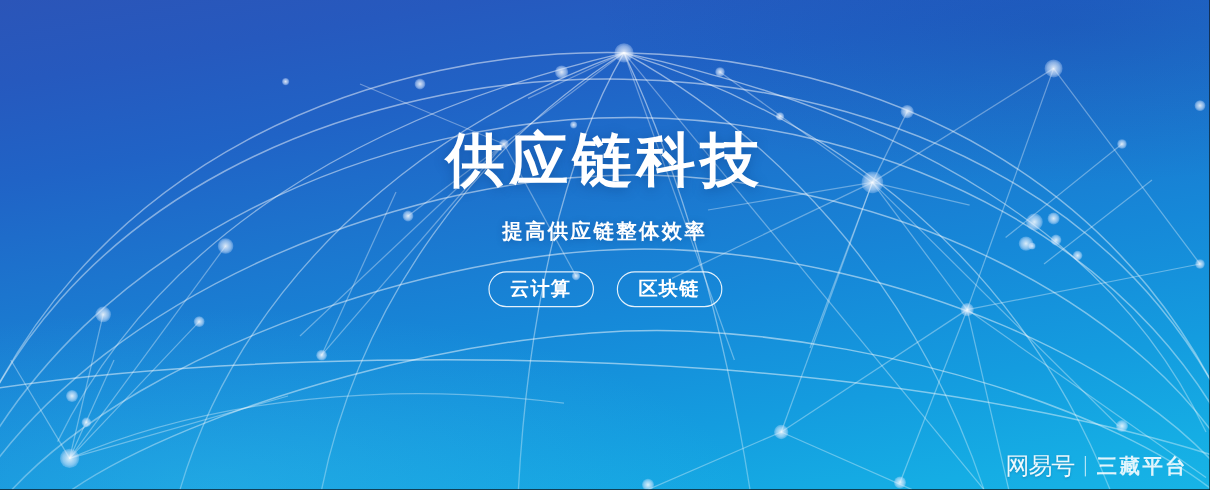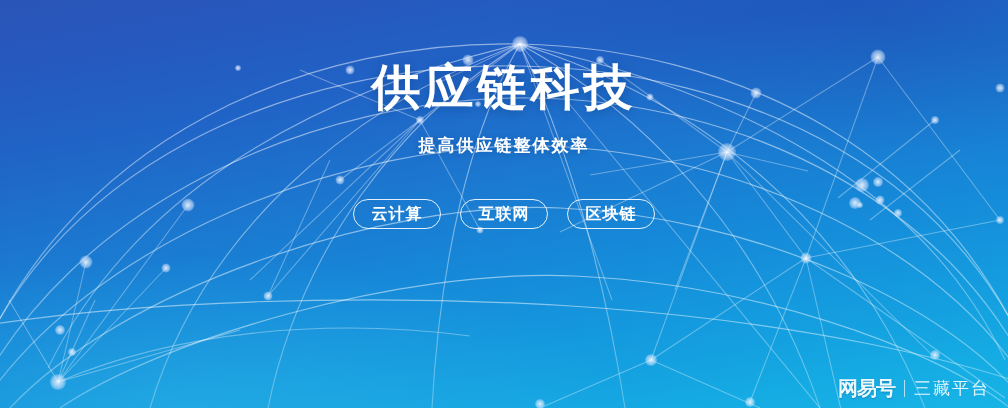--- a/index.html
+++ b/index.html
@@ -49,21 +49,21 @@
 
   #content {
     position: absolute;
     inset: 0;
     display: flex;
     flex-direction: column;
     align-items: center;
   }
 
   #title {
-    margin-top: 63px;
+    margin-top: 110px;
     font-size: 49px;
     line-height: 1;
     font-weight: 700;
     color: #ffffff;
     letter-spacing: 4px;
     text-shadow: 0 2px 10px rgba(8,48,110,0.35);
     white-space: nowrap;
   }
 
   #subtitle {
@@ -93,53 +93,52 @@
     box-sizing: border-box;
     border: 1.4px solid rgba(255,255,255,0.88);
     border-radius: 999px;
     color: #ffffff;
     font-size: 16px;
     font-weight: 700;
     letter-spacing: 1px;
     background: transparent;
     white-space: nowrap;
     cursor: pointer;
-    margin-top: 20px;
   }
 
   #watermark {
     position: absolute;
     right: 18px;
     bottom: 10px;
     display: flex;
     align-items: center;
     gap: 9px;
     opacity: 0.92;
   }
 
   #wm-logo {
     font-size: 20px;
-    font-weight: 700;
+    font-weight: 400;
     color: #ffffff;
     letter-spacing: -1px;
     line-height: 1;
     font-family: "DejaVu Sans", "Liberation Sans", sans-serif;
     text-shadow: 0 1px 2px rgba(0,60,110,0.35);
     text-align: center;
   }
 
   #wm-divider {
     width: 1px;
     height: 17px;
     background: rgba(255,255,255,0.72);
   }
 
   #wm-platform {
     font-size: 17px;
-    font-weight: 400;
+    font-weight: 700;
     color: rgba(255,255,255,0.95);
     letter-spacing: 2px;
     line-height: 1;
     white-space: nowrap;
   }
 </style>
 </head>
 <body>
 
 <div id="banner">
@@ -265,21 +264,20 @@
     </g>
   </svg>
 
   <div id="content">
     <div id="title">供应链科技</div>
 
     <div id="subtitle">提高供应链整体效率</div>
 
     <div id="tag-row">
       <div class="tag-pill">云计算</div>
-      <div class="tag-pill">互联网</div>
       <div class="tag-pill">区块链</div>
     </div>
   </div>
 
   <div id="watermark">
     <span id="wm-logo">网易号</span>
     <span id="wm-divider"></span>
     <span id="wm-platform">三藏平台</span>
   </div>
 

